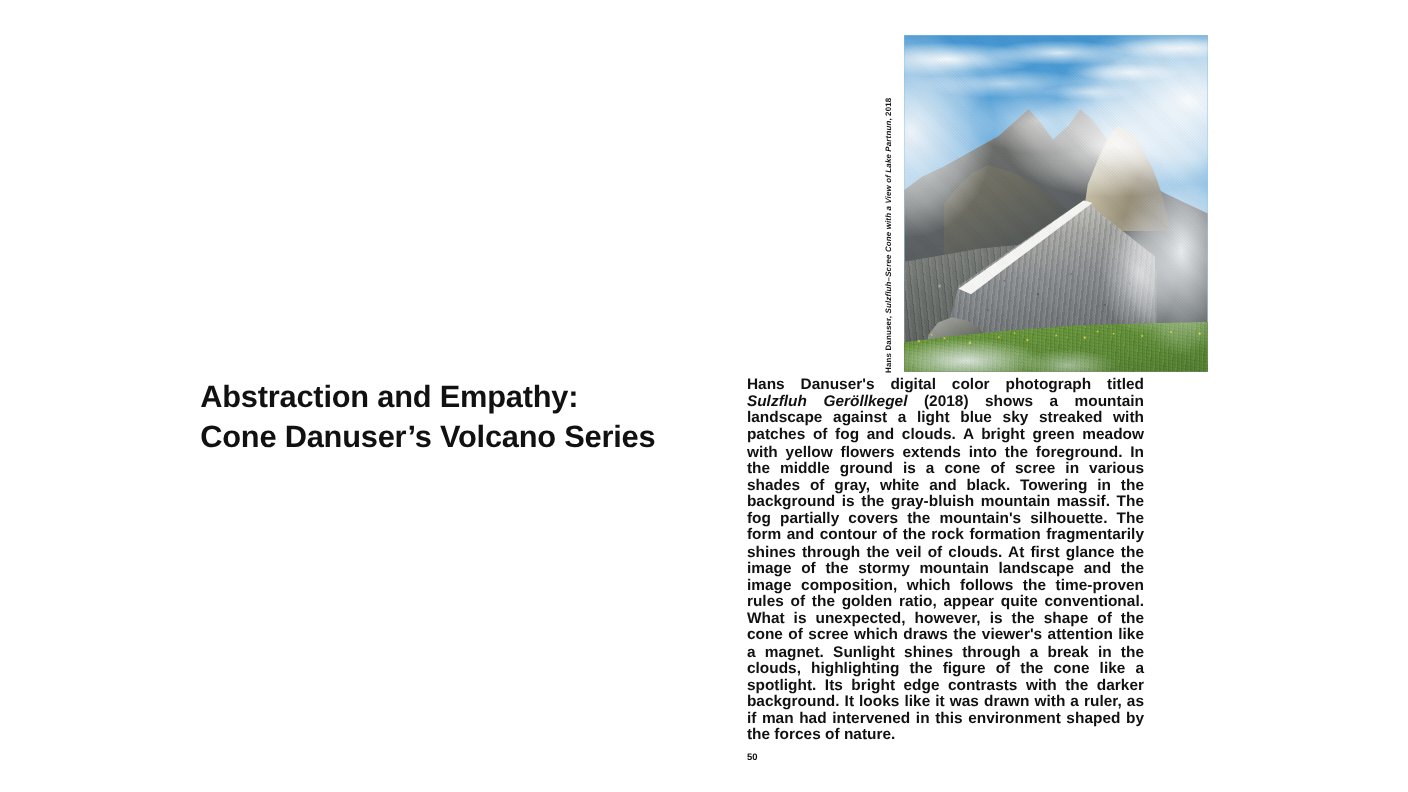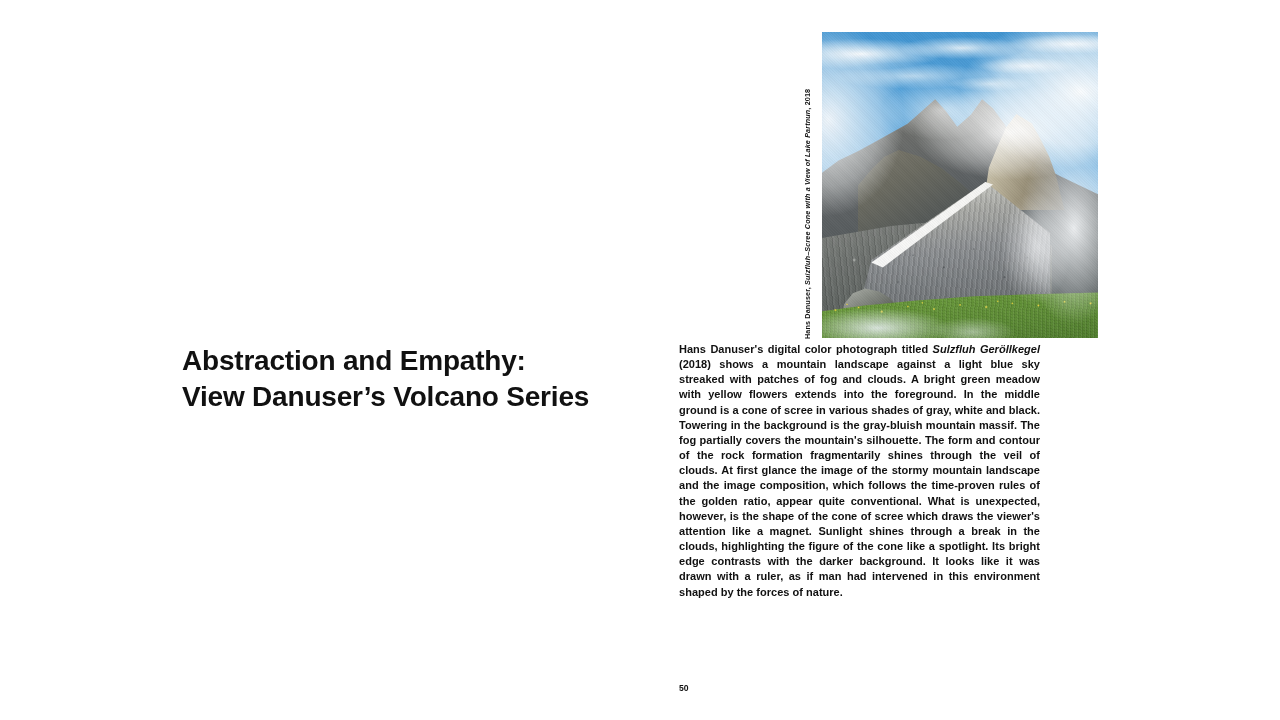--- a/index.html
+++ b/index.html
@@ -258,21 +258,21 @@
       repeating-linear-gradient(45deg, rgba(0,0,0,.025) 0 1px, rgba(255,255,255,.02) 1px 2px);
     pointer-events: none;
   }
 
   
   .bodycol {
     position: absolute;
     left: 679px;
     top: 342px;
     width: 418px;
-    font-size: 11px;
+    font-size: 14px;
     font-weight: bold;
     line-height: 15.15px;
     letter-spacing: 0.02px;
     color: #111111;
   }
   .para {
     margin: 0;
     text-align: justify;
     text-justify: inter-word;
   }
@@ -291,21 +291,21 @@
   }
 </style>
 </head>
 <body>
 
 <div class="page">
 
 
   <div class="title-block">
     <span class="title-line">Abstraction and Empathy:</span>
-    <span class="title-line">View Danuser’s Volcano Series</span>
+    <span class="title-line">Cone Danuser’s Volcano Series</span>
   </div>
 
   <div class="figure">
 
     <div class="fig-caption"><span>Hans Danuser, </span><em>Sulzfluh–Scree Cone with a View of Lake Partnun</em><span>, 2018</span></div>
 
     <div class="photo" aria-label="Color photograph of a mountain landscape: blue sky with fog and clouds, a gray cone of scree in the middle ground, rocky massif behind, bright green meadow with yellow flowers in the foreground">
       <div class="ph-layer ph-sky"></div>
       <div class="ph-layer ph-cirrus"></div>
       <div class="ph-layer ph-massif"></div>

